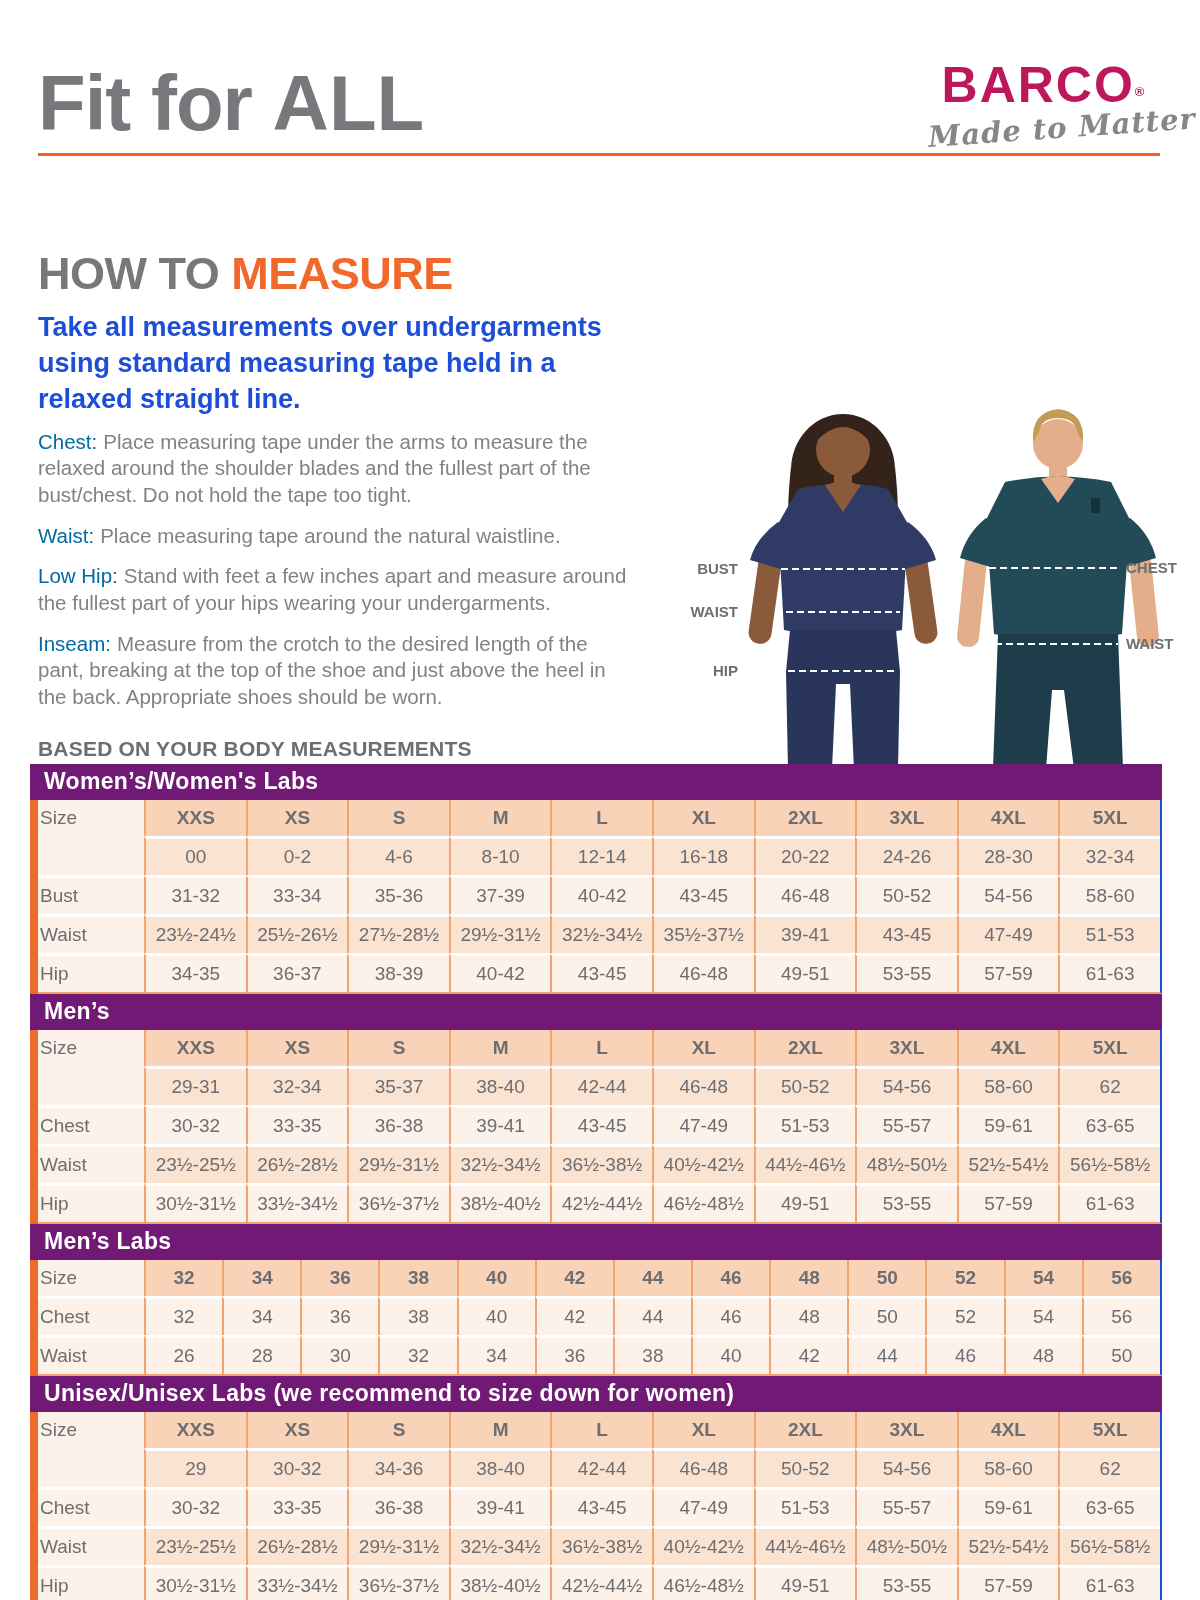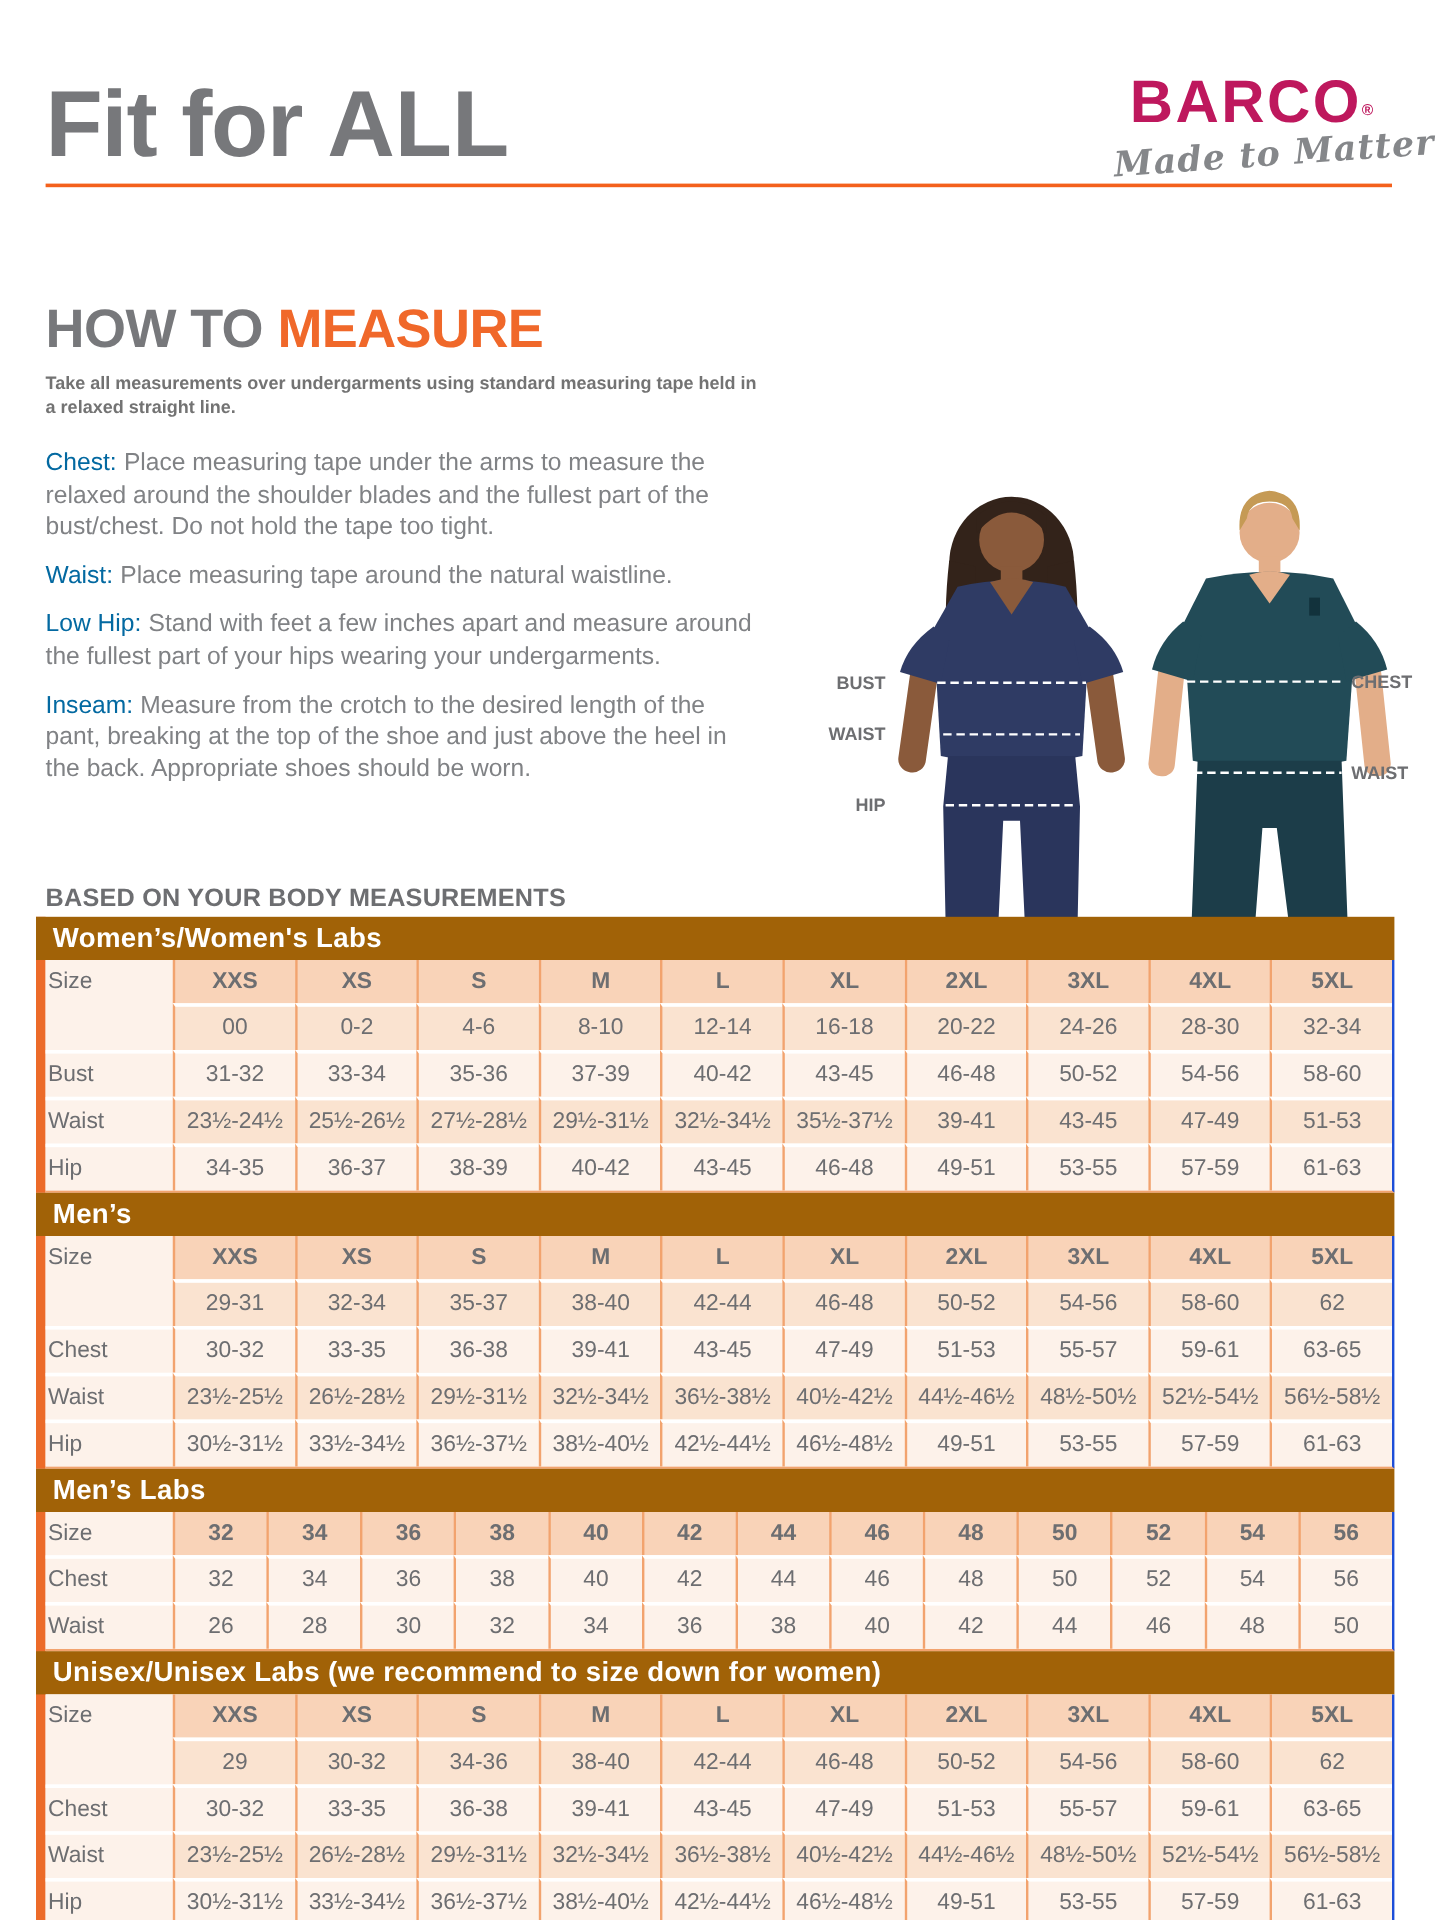--- a/index.html
+++ b/index.html
@@ -14,34 +14,34 @@
   .brand-name { font-size:50px; font-weight:700; color:#be185d; letter-spacing:2px; line-height:1; white-space:nowrap; }
   .brand-reg { font-size:13px; vertical-align:6px; letter-spacing:0; }
   .brand-tagline { font-family:"DejaVu Serif", serif; font-style:italic; font-weight:700; font-size:29px; color:#85878A; transform:rotate(-4deg); margin-top:2px; letter-spacing:1px; white-space:nowrap; }
   .top-rule { position:absolute; left:38px; top:153px; width:1122px; height:3px; background:#F4611C; }
 
   
   .htm-heading { position:absolute; left:38px; top:248px; font-size:45px; font-weight:700; letter-spacing:-0.5px; }
   .htm-heading .gray { color:#77787B; }
   .htm-heading .orange { color:#F0682A;margin-top:36px; }
   .measure-copy { position:absolute; left:38px; top:310px; width:600px; }
-  .measure-intro { font-size:15px; font-weight:700; color:#737373; line-height:1.33; margin-bottom:23px; }
+  .measure-intro { font-size:27px; font-weight:700; color:#1d4ed8; line-height:1.33; margin-bottom:11px; }
   .measure-step { font-size:20.5px; color:#808285; line-height:1.3; margin-bottom:14px; }
   .measure-step .step-label { color:#0369a1; font-weight:400; margin-right:6px; }
 
   
   .models-figure { position:absolute; left:650px; top:372px; width:550px; height:398px; }
 
   
   .fsg-heading { position:absolute; left:38px; top:682px; font-size:41px; font-weight:700; color:#77787B; letter-spacing:-0.5px; }
   .fsg-sub { position:absolute; left:38px; top:737px; font-size:21px; font-weight:700; color:#6D6E71; letter-spacing:0.2px; }
 
   .tables-wrap { position:absolute; left:30px; top:764px; width:1132px; }
   .tbl-section { border-left:8px solid #EC6B29; }
-  .tbl-banner { background:#a16207; color:#ffffff; font-weight:700; font-size:23px; letter-spacing:0.3px; padding:4px 0 5px 14px; margin-left:-8px; }
+  .tbl-banner { background:#701a75; color:#ffffff; font-weight:700; font-size:23px; letter-spacing:0.3px; padding:4px 0 5px 14px; margin-left:-8px; }
   table.size-grid { width:100%; border-collapse:separate; border-spacing:0; table-layout:fixed; border-right:2px solid #1d4ed8; border-bottom:2px solid #F2A36E; }
   table.size-grid th, table.size-grid td { font-size:19px; color:#6D6E71; padding:7px 2px; overflow:hidden; }
   th.corner, td.rowlabel { width:106px; text-align:left; padding-left:11px; background:#FDF2EA; font-weight:400; vertical-align:top; }
   th.colhead { background:#F9D3B8; font-weight:700; text-align:center; border-left:2px solid #F2A36E; }
   td.cell { text-align:center; border-left:2px solid #F2A36E; }
   tr.row-dark td.cell { background:#FAE3D0; }
   tr.row-light td.cell { background:#FDF2EA; }
   tr + tr td, tr + tr th { border-top:3px solid #ffffff; }
 </style>
 </head>

